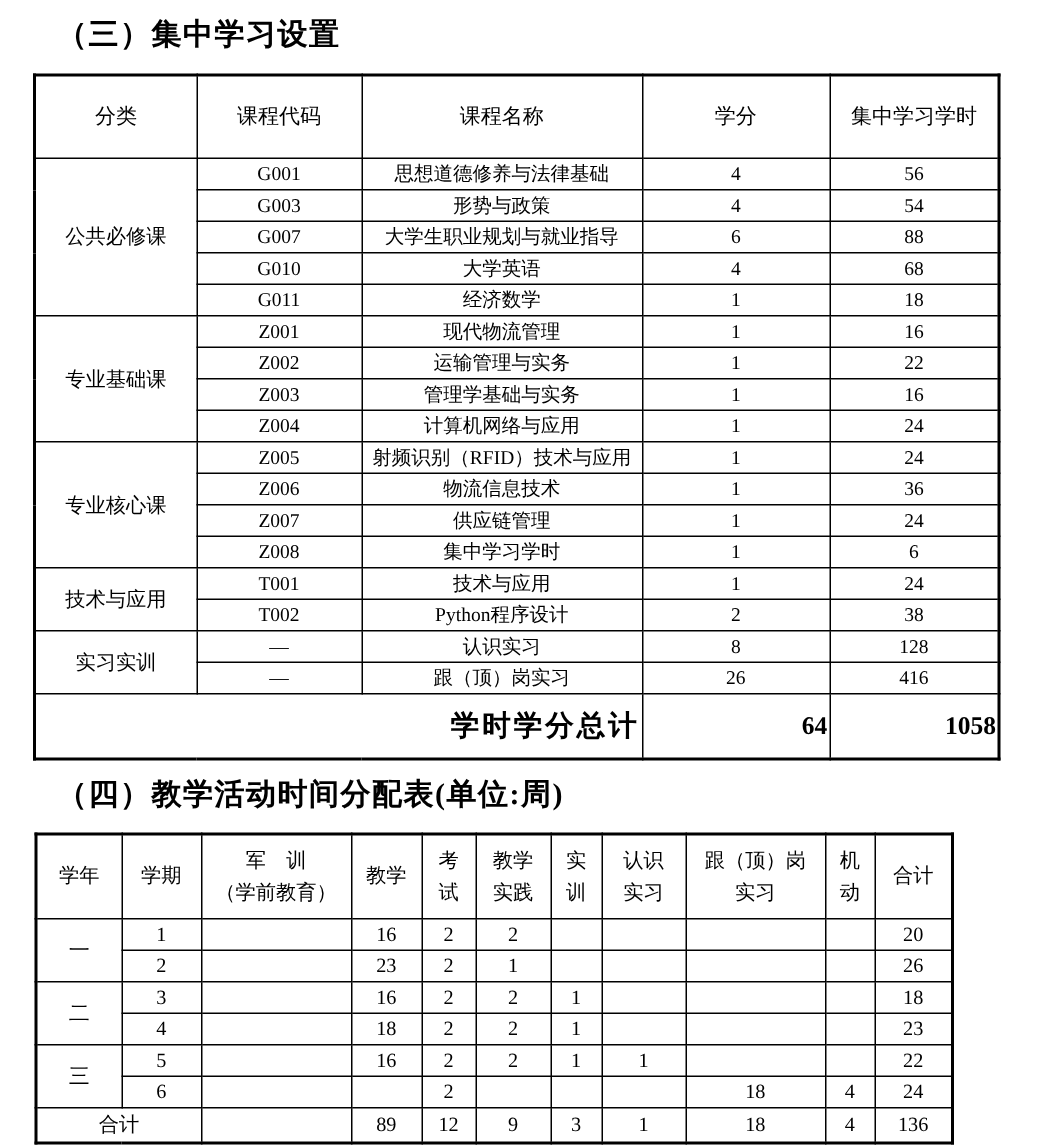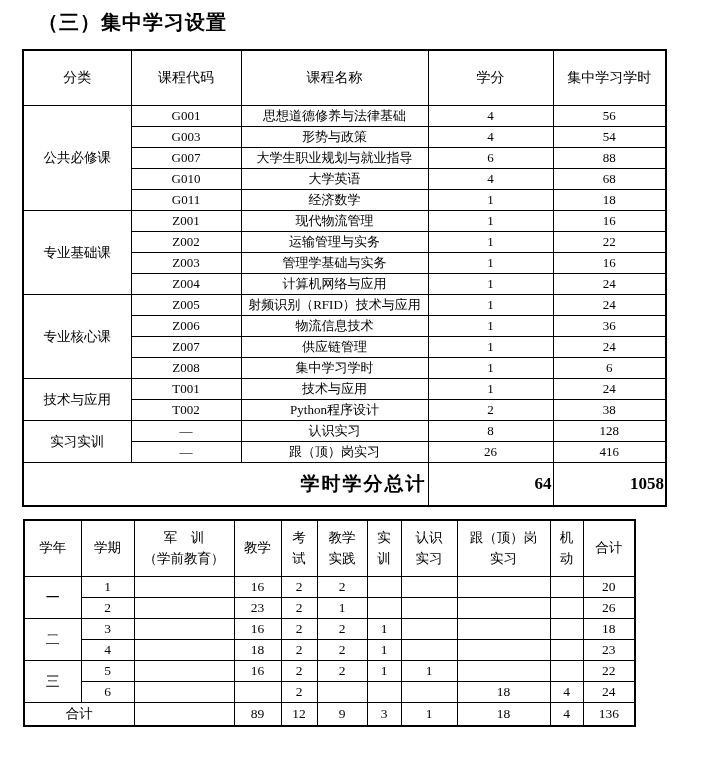--- a/index.html
+++ b/index.html
@@ -222,20 +222,21 @@
       </tbody>
     <tfoot>
       <tr>
         <td colspan="3" class="total-label">学时学分总计</td>
         <td>64</td>
         <td>1058</td>
       </tr>
     </tfoot>
   </table>
 
+  <h2 class="sec-title">（四）教学活动时间分配表(单位:周)</h2>
 
   <table id="t2">
     <colgroup>
       <col style="width:57px">
         <col style="width:53px">
         <col style="width:100px">
         <col style="width:47px">
       <col style="width:36px">
         <col style="width:50px">
         <col style="width:34px">

